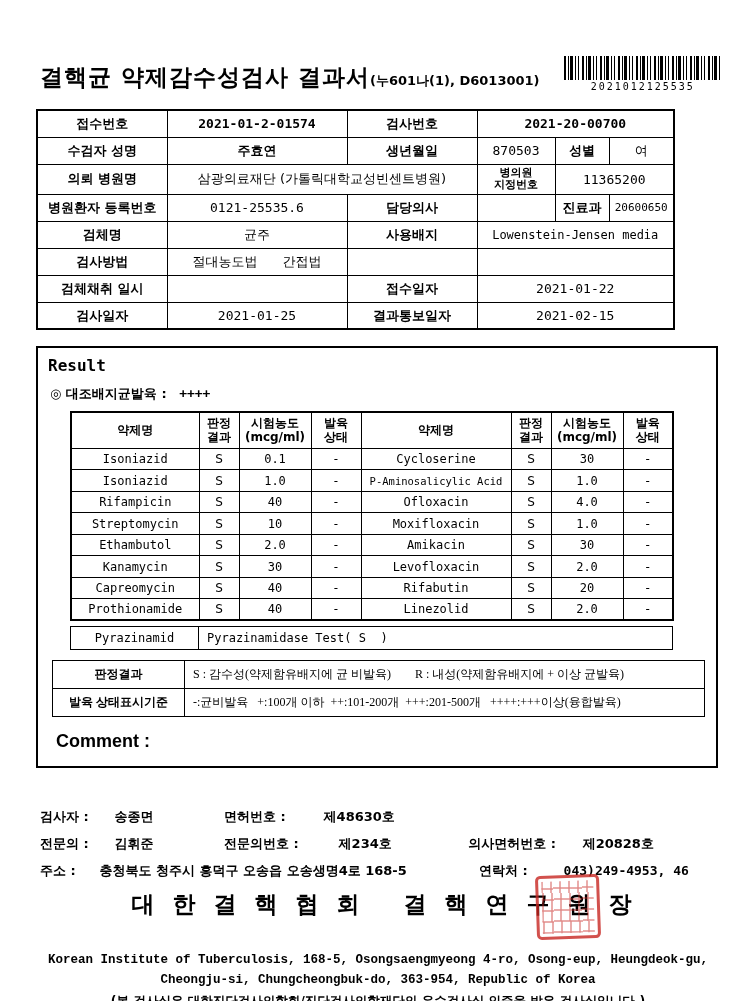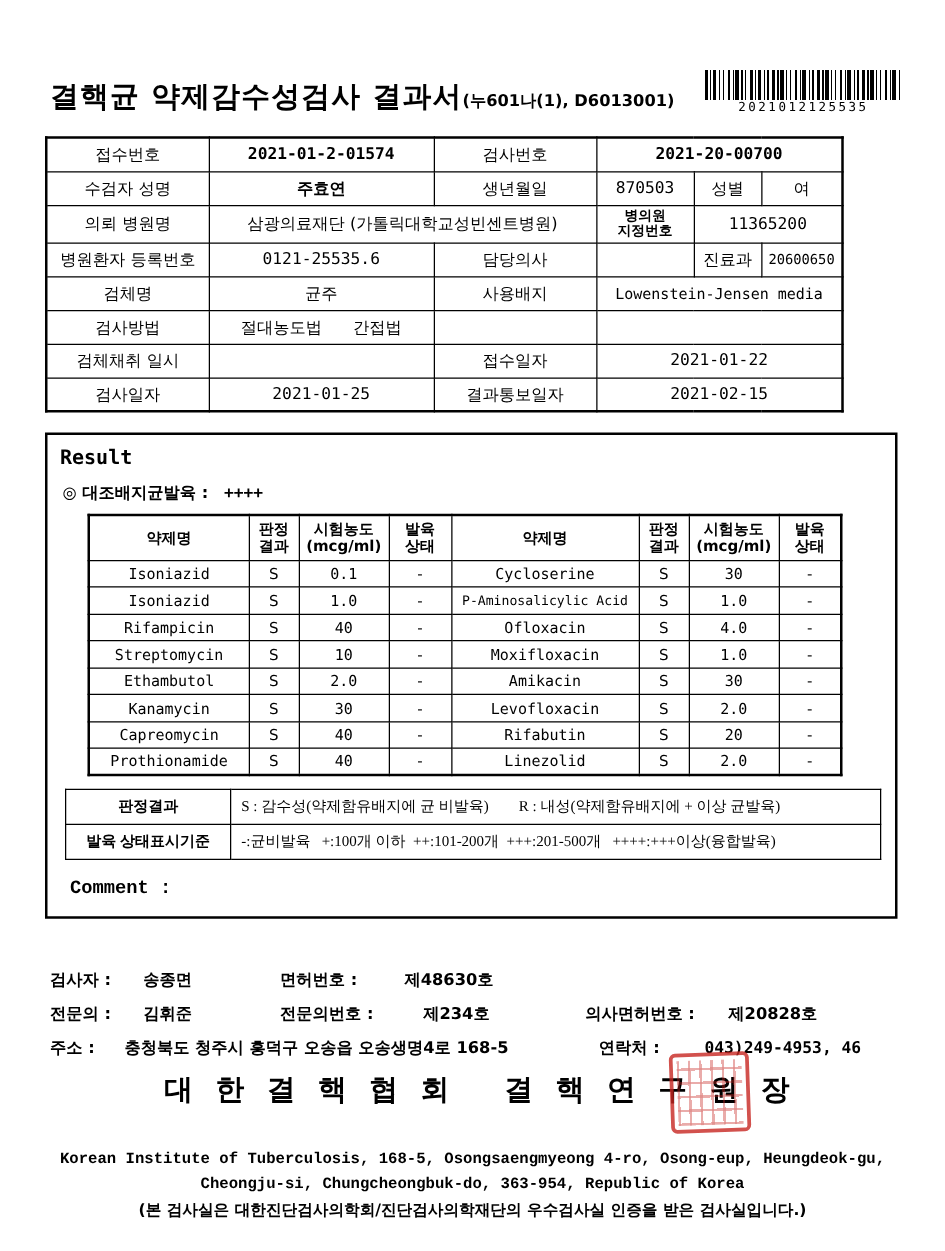--- a/index.html
+++ b/index.html
@@ -15,21 +15,21 @@
   .barcode-wrap { width:160px; text-align:center; margin-top:0; }
   .barcode-bars { height:24px; width:158px;
     background:repeating-linear-gradient(90deg,#000 0 2px,#fff 2px 4px,#000 4px 5px,#fff 5px 6px,#000 6px 9px,#fff 9px 11px,#000 11px 12px,#fff 12px 14px,#000 14px 15px,#fff 15px 18px); }
   .barcode-number { font-size:10px; letter-spacing:2px; margin-top:1px; font-family:"DejaVu Sans Mono","Liberation Mono",monospace; }
 
   .mono { font-family:"DejaVu Sans Mono","Liberation Mono",monospace; }
 
   
   .info-table { border-collapse:collapse; border:2px solid #000; margin:16px 0 0 36px; table-layout:fixed; }
   .info-table td { border:1.5px solid #000; height:27px; font-size:13px; text-align:center; padding:2px 3px; overflow:hidden; white-space:pre; }
-  .info-table .label { font-weight:normal; white-space:normal; }
+  .info-table .label { font-weight:bold; white-space:normal; }
   .info-table .small-label { font-size:11px; line-height:1.15; white-space:pre-line; font-weight:bold; }
   .bold { font-weight:bold; }
 
   
   .result-box { border:2px solid #000; margin:16px 0 0 36px; width:682px; padding:8px 10px 14px 10px; }
   .result-title { font-weight:bold; font-size:16px; font-family:"DejaVu Sans Mono","Liberation Mono",monospace; }
   .control-line { font-size:13px; font-weight:bold; margin:10px 0 8px 2px; }
   .control-line .val { margin-left:8px; font-family:"DejaVu Sans Mono","Liberation Mono",monospace; }
 
   .drug-table { border-collapse:collapse; border:2px solid #000; margin-left:22px; table-layout:fixed; }
@@ -40,21 +40,21 @@
 
   .pyra-table { border-collapse:collapse; border:1.5px solid #000; margin:5px 0 0 22px; table-layout:fixed; }
   .pyra-table td { border:1.5px solid #000; font-size:12px; height:23px; padding:1px 8px; white-space:pre; }
   .pyra-table .drug { text-align:center; }
 
   .legend-table { border-collapse:collapse; border:1.5px solid #000; margin:10px 0 0 4px; table-layout:fixed;font-family:Liberation Serif, serif; }
   .legend-table td { border:1.5px solid #000; font-size:12px; height:28px; padding:1px 8px; white-space:pre; overflow:hidden; }
   .legend-label { font-weight:bold; text-align:center; font-size:13px; white-space:normal; }
 
   .comment { display:flex; margin:14px 0 0 8px; }
-  .comment-label { font-weight:bold; font-size:15px; font-family:Liberation Mono, monospace; width:100px; flex:0 0 100px; }
+  .comment-label { font-weight:bold; font-size:18px; font-family:Liberation Sans, sans-serif; width:100px; flex:0 0 100px; }
   .comment-body { font-size:13px; line-height:1.4; }
 
   
   .footer { margin-top:40px; font-size:13px; font-weight:bold; }
   .footer-line { margin:0 0 9px 40px; white-space:nowrap; }
   .footer-line span { display:inline-block; }
   .w70 { width:70px; } .w105 { width:105px; } .w95 { width:95px; }
   .w110 { width:110px; } .w125 { width:125px; } .w55 { width:55px; } .w375 { width:375px; } .w80 { width:80px; }
 
   .org-title-wrap { position:relative; text-align:center; height:34px;padding-left:12px; }
@@ -264,20 +264,32 @@
           <td class="mono">40</td>
           <td>-</td>
           <td class="drug-name">Linezolid</td>
           <td>S</td>
           <td class="mono">2.0</td>
           <td>-</td>
         </tr>
       </tbody>
     </table>
 
+    <table class="pyra-table">
+      <colgroup>
+          <col style="width:128px">
+          <col style="width:474px">
+        </colgroup>
+      <tbody>
+        <tr>
+          <td class="drug-name drug">Pyrazinamid</td>
+          <td class="drug-name">Pyrazinamidase Test( S  )</td>
+        </tr>
+      </tbody>
+    </table>
 
     <table class="legend-table">
       <colgroup>
           <col style="width:132px">
           <col style="width:520px">
         </colgroup>
       <tbody>
         <tr>
           <td class="legend-label">판정결과</td>
           <td>S : 감수성(약제함유배지에 균 비발육)        R : 내성(약제함유배지에 + 이상 균발육)</td>

